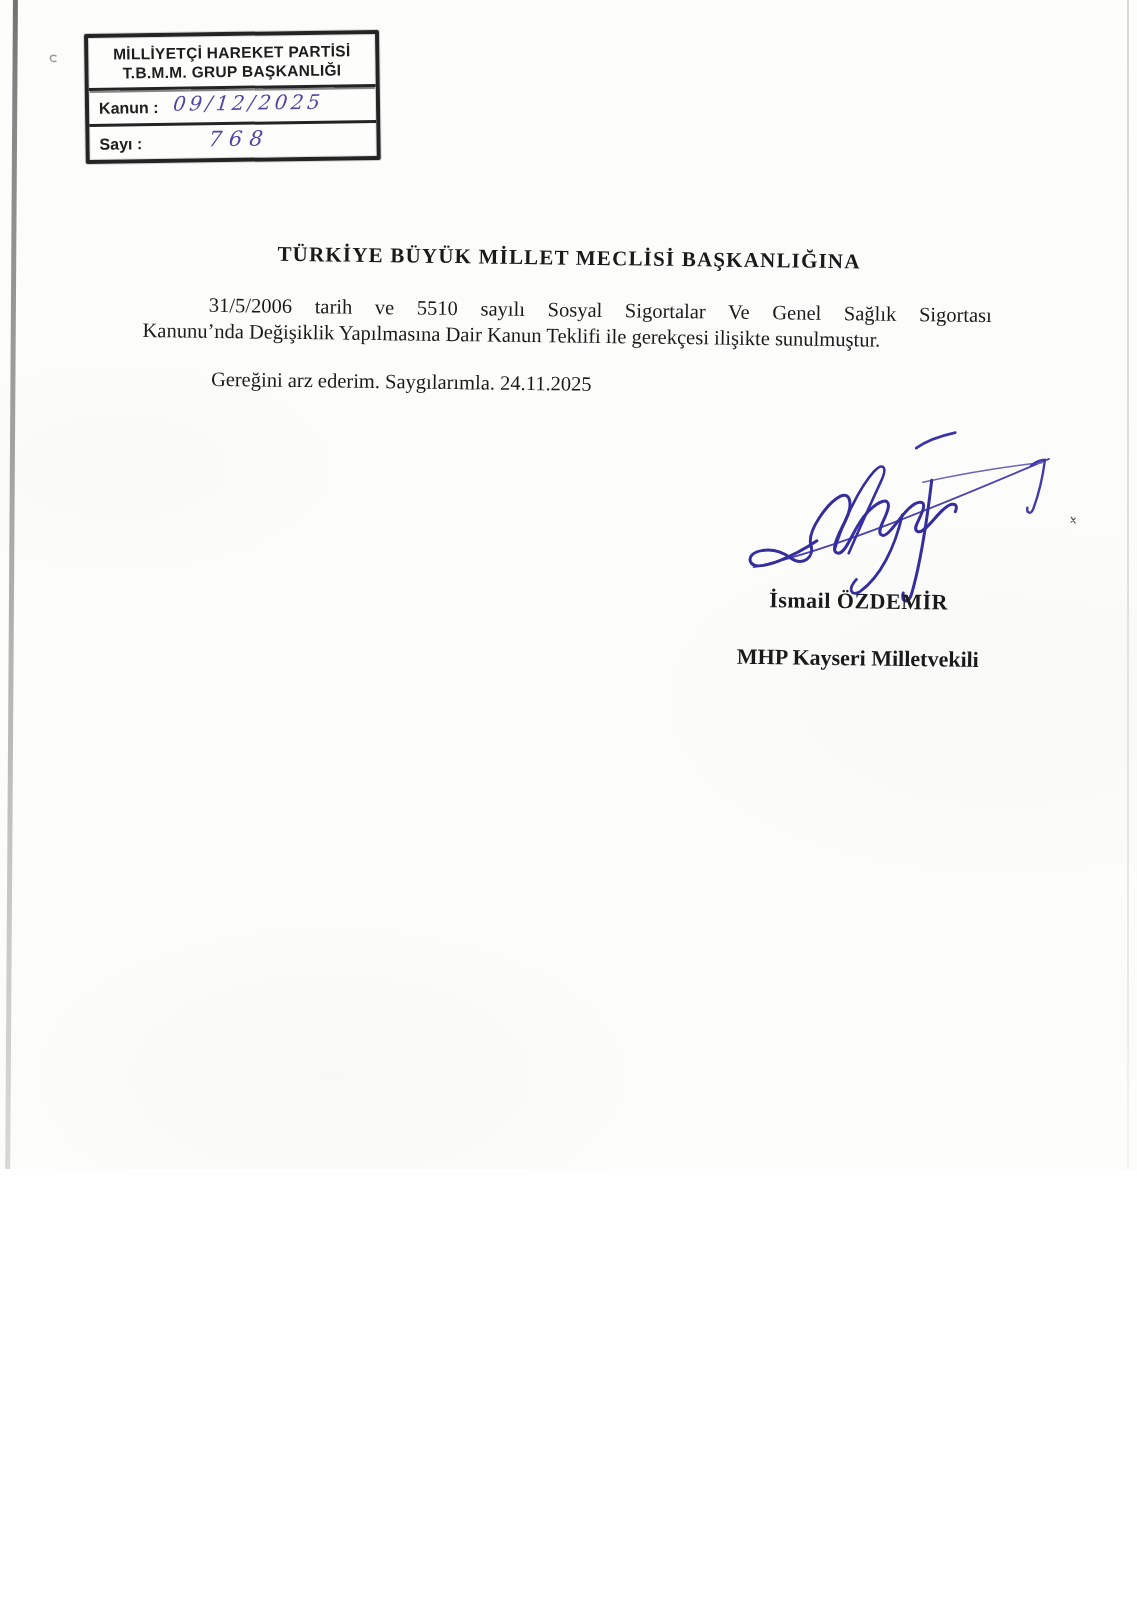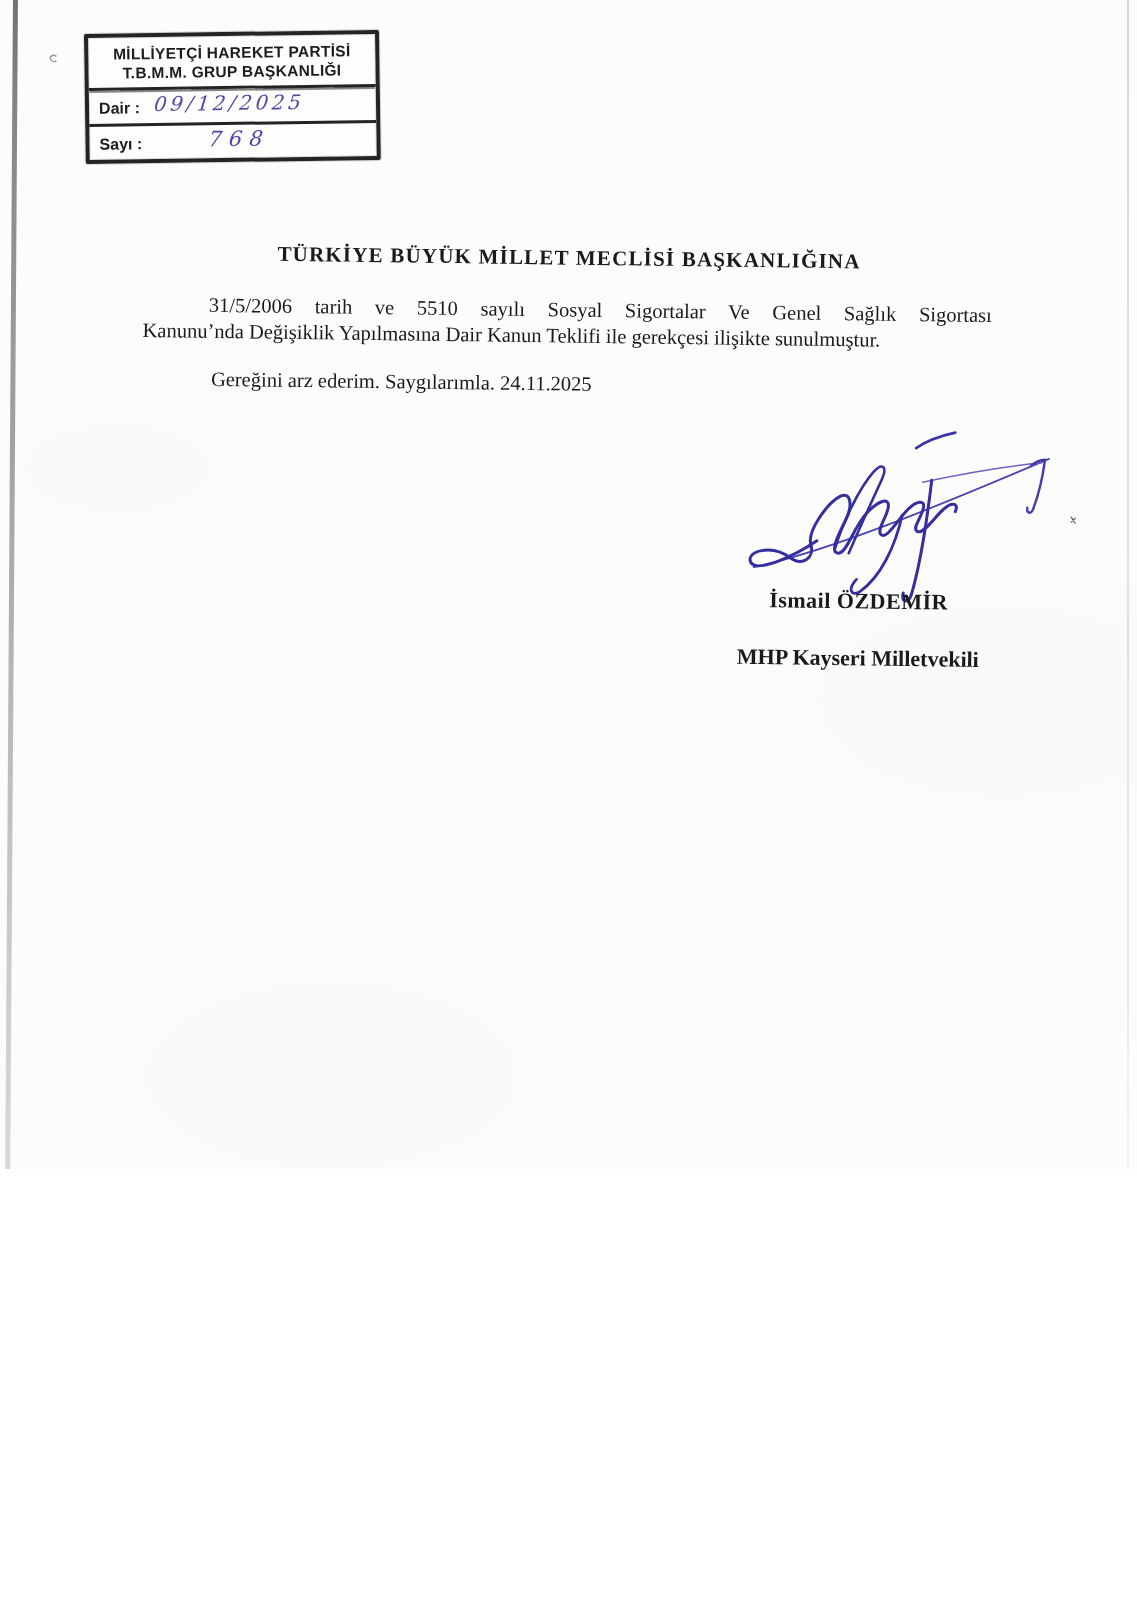--- a/index.html
+++ b/index.html
@@ -93,21 +93,21 @@
   <svg class="stray-svg" width="14" height="14" viewBox="0 0 14 14">
     <path d="M10,4 C6,2 3,5 5,8 C6,10 9,10 10,9" fill="none" stroke="#9a9a9a" stroke-width="1.4" stroke-linecap="round"></path>
   </svg>
 
   <div class="stamp">
     <div class="stamp-header">
       <div>MİLLİYETÇİ HAREKET PARTİSİ</div>
       <div>T.B.M.M. GRUP BAŞKANLIĞI</div>
     </div>
     <div class="stamp-row row-tarih">
-      <span class="stamp-label">Dair :</span>
+      <span class="stamp-label">Kanun :</span>
       <span class="stamp-value">09/12/2025</span>
     </div>
     <div class="stamp-row">
       <span class="stamp-label">Sayı :</span>
       <span class="stamp-value sayi">768</span>
     </div>
   </div>
 
   <div class="letter">
     <h1 class="title">TÜRKİYE BÜYÜK MİLLET MECLİSİ BAŞKANLIĞINA</h1>

